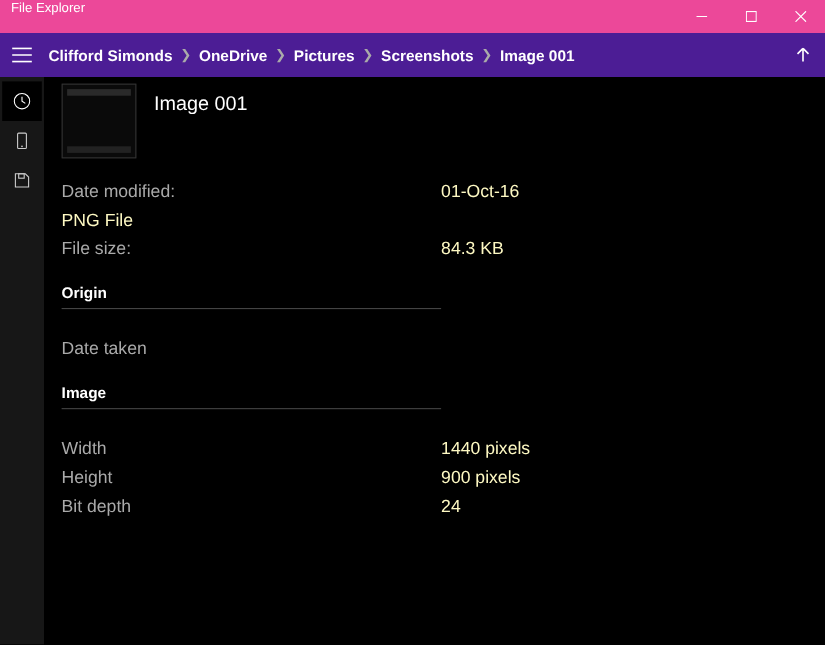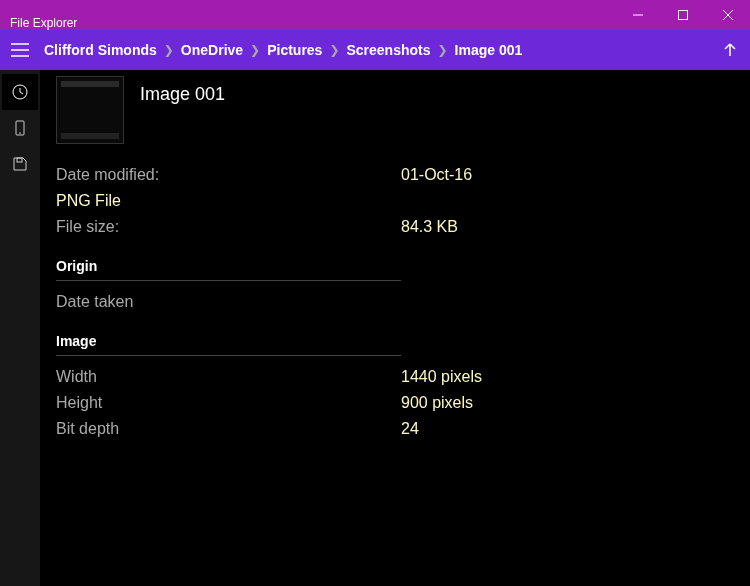--- a/index.html
+++ b/index.html
@@ -1,22 +1,22 @@
 <!DOCTYPE html>
 <html><head>
   <meta charset="utf-8">
   <style>
     * { margin: 0; padding: 0; box-sizing: border-box; font-family: "Segoe UI", Arial, sans-serif; }
     body { width: 750px; height: 586px; background: #000; color: #fff; overflow: hidden; }
-    .titlebar { height: 30px; background: #a21caf; display: flex; align-items: flex-end; padding-left: 10px; gap: 27px; }
+    .titlebar { height: 30px; background: #ec4899; display: flex; align-items: flex-start; padding-left: 10px; gap: 27px; }
     .titlebar-title { font-size: 12px; color: #fff; flex: 1; }
     .titlebar-controls { display: flex; }
     .titlebar-btn { width: 45px; height: 30px; display: flex; align-items: center; justify-content: center; color: #fff; cursor: pointer; }
     .titlebar-btn svg { width: 10px; height: 10px; }
-    .navbar { height: 40px; background: #6d28d9; display: flex; align-items: center; }
+    .navbar { height: 40px; background: #4c1d95; display: flex; align-items: center; }
     .hamburger { width: 40px; height: 40px; display: flex; align-items: center; justify-content: center; cursor: pointer; }
     .hamburger svg { width: 18px; height: 14px; }
     .breadcrumb { display: flex; align-items: center; flex: 1; padding-left: 4px; font-size: 14px; }
     .crumb { color: #fff; cursor: pointer; font-weight: 600; }
     .crumb-sep { color: #aaa; margin: 0 7px; font-size: 12px; }
     .up-btn { width: 40px; height: 40px; display: flex; align-items: center; justify-content: center; cursor: pointer; }
     .up-btn svg { width: 14px; height: 14px; }
     .main { display: flex; height: calc(100% - 70px); }
     .sidebar { width: 40px; background: #171717; display: flex; flex-direction: column; align-items: center; padding-top: 4px; }
     .side-item { width: 36px; height: 36px; display: flex; align-items: center; justify-content: center; cursor: pointer; border-radius: 0; }
@@ -25,21 +25,21 @@
     .content { flex: 1; padding: 6px 16px 16px 16px; overflow-y: auto; background: #000; }
     .header-row { display: flex; align-items: flex-start; margin-bottom: 18px; }
     .thumb { width: 68px; height: 68px; background: #0a0a0a; border: 1px solid #333; margin-right: 16px; position: relative; }
     .thumb::before { content: ""; position: absolute; top: 4px; left: 4px; right: 4px; height: 6px; background: #2a2a2a; }
     .thumb::after { content: ""; position: absolute; bottom: 4px; left: 4px; right: 4px; height: 6px; background: #222; }
     .file-title { font-size: 18px; color: #fff; padding-top: 8px; }
     .kv-row { display: flex; align-items: center; padding: 4px 0; font-size: 16px; }
     .kv-key { width: 345px; color: #aaa; }
     .kv-val { color: #fef9c3; }
     .section { margin-top: 18px; }
-    .section-title { font-size: 14px; font-weight: 600; color: #fff; padding-bottom: 6px; border-bottom: 1px solid #444; width: 345px; margin-bottom: 8px; }
+    .section-title { font-size: 14px; font-weight: 600; color: #fff; padding-bottom: 6px; border-bottom: 1px solid #444; width: 345px; margin-bottom: 24px; }
   </style>
 </head>
 <body>
 
 <div class="titlebar">
   <div class="titlebar-title">File Explorer</div>
   <div class="titlebar-controls">
     <div class="titlebar-btn">
       <svg viewBox="0 0 10 10">
           <line x1="0" y1="5" x2="10" y2="5" stroke="#fff" stroke-width="1"></line>

